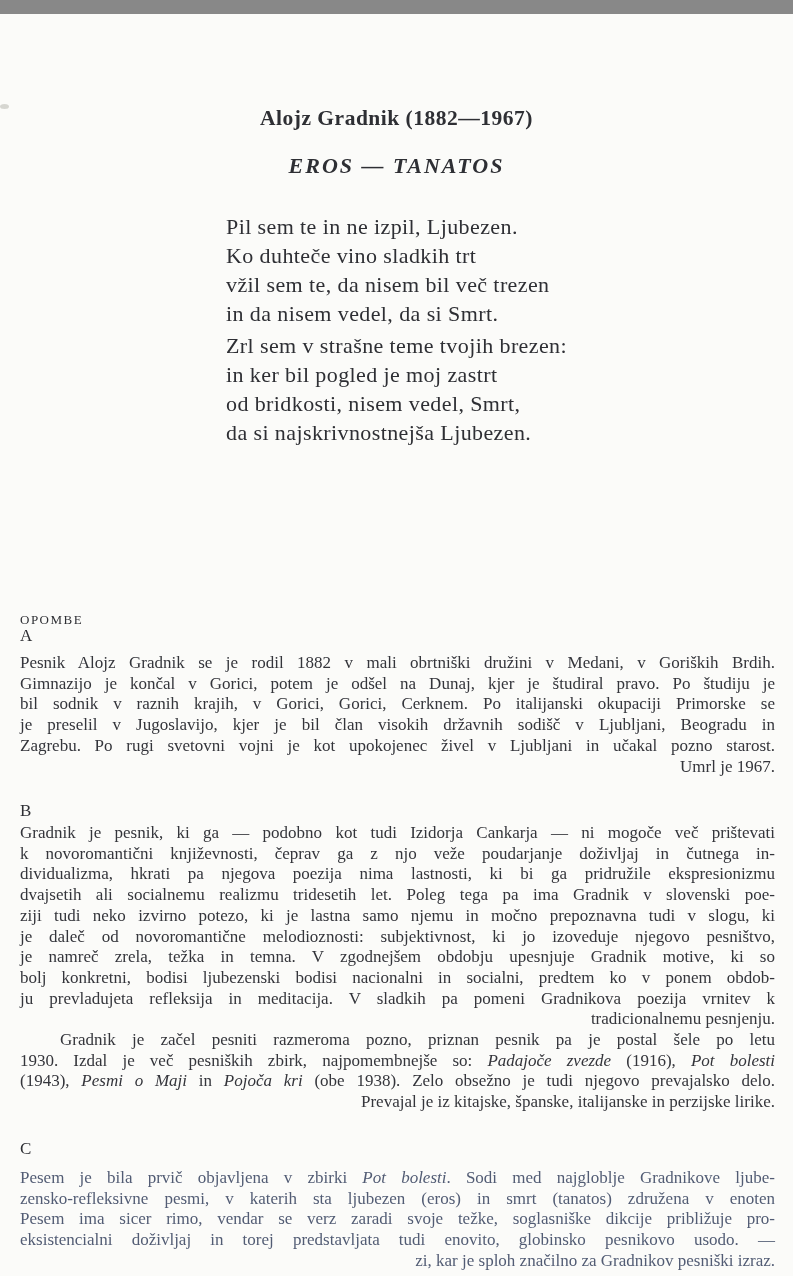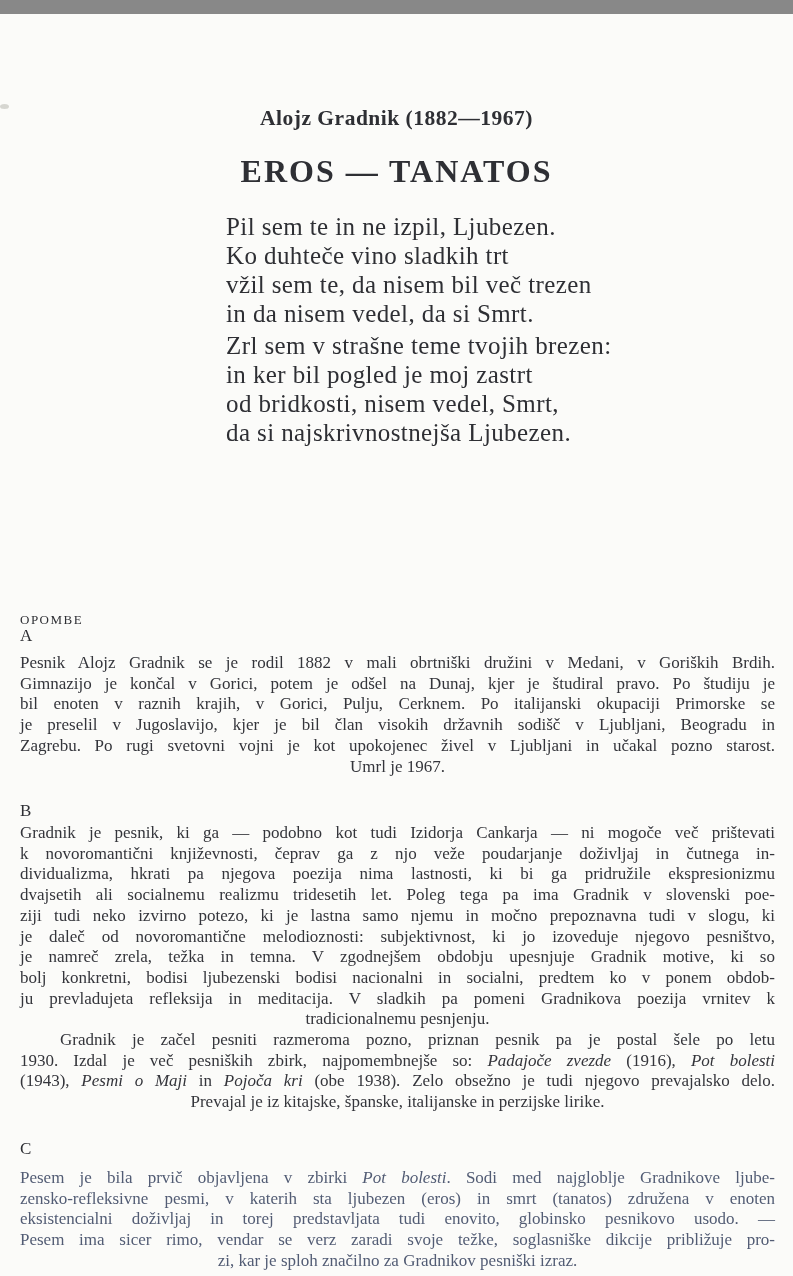--- a/index.html
+++ b/index.html
@@ -20,25 +20,25 @@
     margin:14px auto;
   }
   .author{
     position:absolute;top:92px;left:0;width:100%;
     text-align:center;font-weight:bold;
     font-size:21.5px;letter-spacing:0.5px;color:var(--ink);
   }
   .poem-title{
     position:absolute;top:139px;left:0;width:100%;
     text-align:center;font-weight:bold;
-    font-size:32px;letter-spacing:2px;color:var(--ink);
+    font-size:22px;letter-spacing:2px;color:var(--ink);font-style:italic;
   }
   .poem{
     position:absolute;top:198px;left:226px;
-    font-size:25px;line-height:29px;letter-spacing:0.4px;
+    font-size:22px;line-height:29px;letter-spacing:0.4px;
     color:var(--ink);
   }
   .stanza2{margin-top:3px;}
   .poem-line{white-space:nowrap;}
   .notes-heading{
     position:absolute;left:20px;top:598px;
     font-size:13px;letter-spacing:1.5px;color:var(--ink);
   }
   .sec-label{
     position:absolute;left:20px;
@@ -50,21 +50,21 @@
   .note-par{
     position:absolute;left:20px;width:755px;
     font-size:17px;line-height:20.7px;
     color:var(--body-ink);
   }
   #par-a{top:639px;}
   #par-b{top:809px;}
   #par-c{top:1154px;color:var(--faded-ink);}
   .tl{width:100%;}
   .jl{text-align:justify;text-align-last:justify;}
-  .ll{text-align:center;}
+  .ll{text-align:right;}
   .ind{text-indent:40px;}
   .it{font-style:italic;}
   .scan-edge{
     position:absolute;left:0;bottom:1px;width:100%;height:7px;
     background:var(--scan-edge);
     border-top:1px solid #c2c2bd;
   }
   .scan-speck{
     position:absolute;left:0;top:90px;width:9px;height:5px;
     background:#d6d6d1;border-radius:50%;
@@ -95,21 +95,21 @@
         <div class="poem-line">da si najskrivnostnejša Ljubezen.</div>
       </div>
   </div>
 
   <div class="notes-heading">OPOMBE</div>
 
   <div id="label-a" class="sec-label">A</div>
   <div id="par-a" class="note-par">
       <div class="tl jl"><span>Pesnik Alojz Gradnik se je rodil 1882 v mali obrtniški družini v Medani, v Goriških Brdih.</span></div>
       <div class="tl jl"><span>Gimnazijo je končal v Gorici, potem je odšel na Dunaj, kjer je študiral pravo. Po študiju je</span></div>
-      <div class="tl jl"><span>bil enoten v raznih krajih, v Gorici, Pulju, Cerknem. Po italijanski okupaciji Primorske se</span></div>
+      <div class="tl jl"><span>bil sodnik v raznih krajih, v Gorici, Gorici, Cerknem. Po italijanski okupaciji Primorske se</span></div>
       <div class="tl jl"><span>je preselil v Jugoslavijo, kjer je bil član visokih državnih sodišč v Ljubljani, Beogradu in</span></div>
       <div class="tl jl"><span>Zagrebu. Po rugi svetovni vojni je kot upokojenec živel v Ljubljani in učakal pozno starost.</span></div>
       <div class="tl ll"><span>Umrl je 1967.</span></div>
     </div>
 
   <div id="label-b" class="sec-label">B</div>
   <div id="par-b" class="note-par">
     <div>
         <div class="tl jl"><span>Gradnik je pesnik, ki ga — podobno kot tudi Izidorja Cankarja — ni mogoče več prištevati</span></div>
         <div class="tl jl"><span>k novoromantični književnosti, čeprav ga z njo veže poudarjanje doživljaj in čutnega in-</span></div>
@@ -127,20 +127,20 @@
         <div class="tl jl"><span>1930. Izdal je več pesniških zbirk, najpomembnejše so: </span><span class="it">Padajoče zvezde</span><span> (1916), </span><span class="it">Pot bolesti</span></div>
         <div class="tl jl"><span>(1943), </span><span class="it">Pesmi o Maji</span><span> in </span><span class="it">Pojoča kri</span><span> (obe 1938). Zelo obsežno je tudi njegovo prevajalsko delo.</span></div>
         <div class="tl ll"><span>Prevajal je iz kitajske, španske, italijanske in perzijske lirike.</span></div>
       </div>
   </div>
 
   <div id="label-c" class="sec-label">C</div>
   <div id="par-c" class="note-par">
       <div class="tl jl"><span>Pesem je bila prvič objavljena v zbirki </span><span class="it">Pot bolesti</span><span>. Sodi med najgloblje Gradnikove ljube-</span></div>
       <div class="tl jl"><span>zensko-refleksivne pesmi, v katerih sta ljubezen (eros) in smrt (tanatos) združena v enoten</span></div>
+      <div class="tl jl"><span>Pesem ima sicer rimo, vendar se verz zaradi svoje težke, soglasniške dikcije približuje pro-</span></div>
       <div class="tl jl"><span>eksistencialni doživljaj in torej predstavljata tudi enovito, globinsko pesnikovo usodo. —</span></div>
-      <div class="tl jl"><span>Pesem ima sicer rimo, vendar se verz zaradi svoje težke, soglasniške dikcije približuje pro-</span></div>
       <div class="tl ll"><span>zi, kar je sploh značilno za Gradnikov pesniški izraz.</span></div>
     </div>
 
   <div class="scan-edge"></div>
 
 </div>
 
 </body></html>

